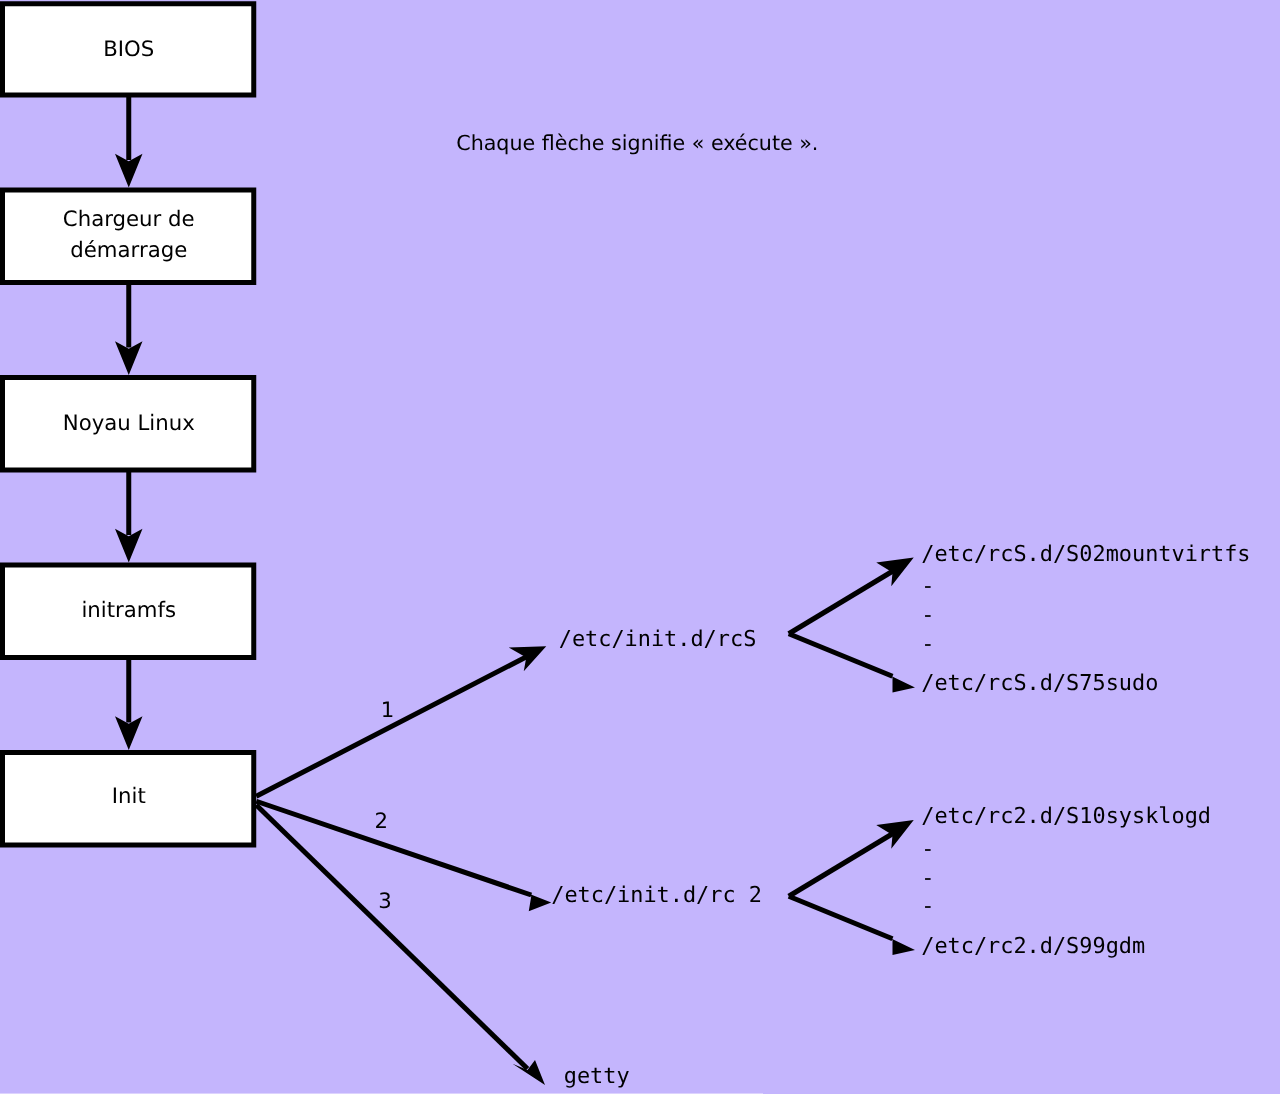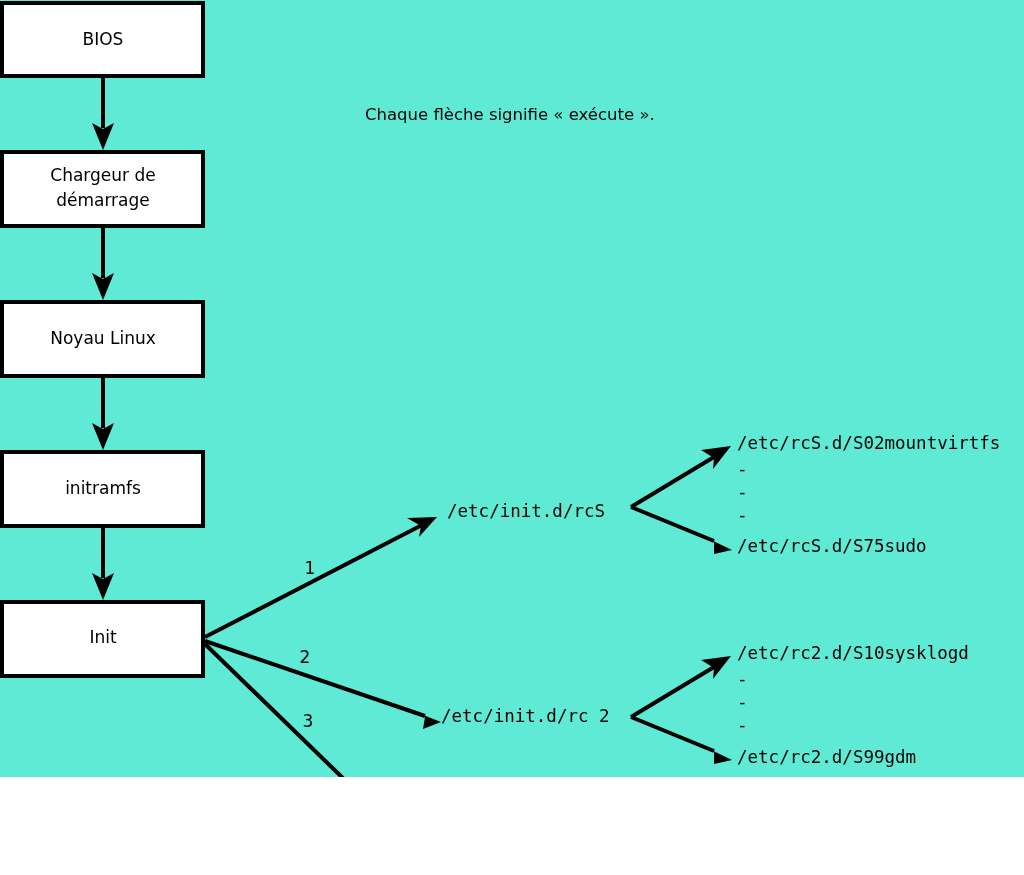--- a/index.html
+++ b/index.html
@@ -3,22 +3,22 @@
 <meta charset="utf-8">
 <style>
   html, body {
     margin: 0;
     padding: 0;
     background: #ffffff;
   }
   #canvas {
     position: relative;
     width: 1024px;
-    height: 777px;
-    background: #5eead4;
+    height: 875px;
+    background: #c4b5fd;
     overflow: hidden;
     font-family: "DejaVu Sans", sans-serif;
     text-decoration: underline;
   }
   #diagram-svg {
     position: absolute;
     top: 0;
     left: 0;
     width: 1024px;
     height: 875px;

